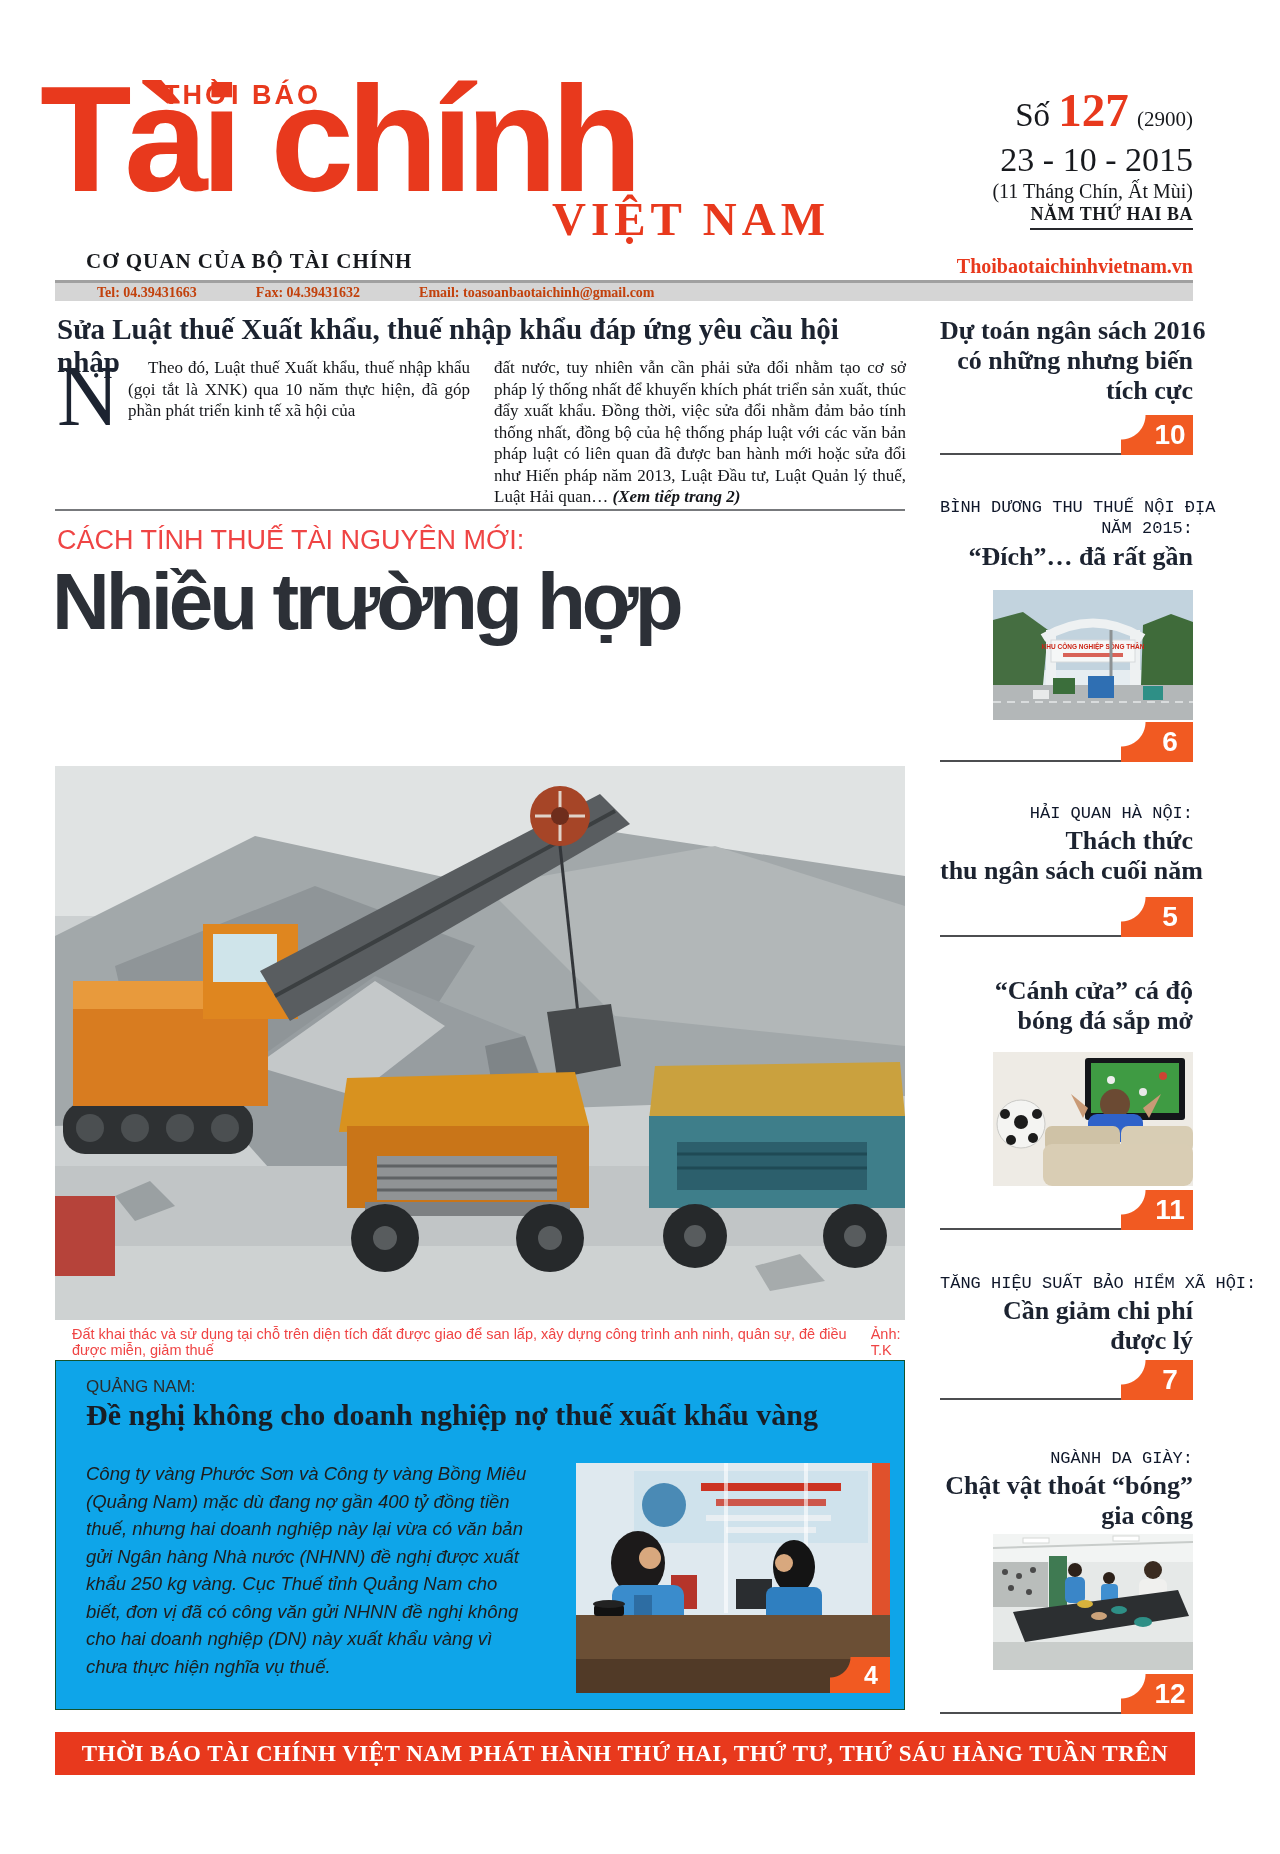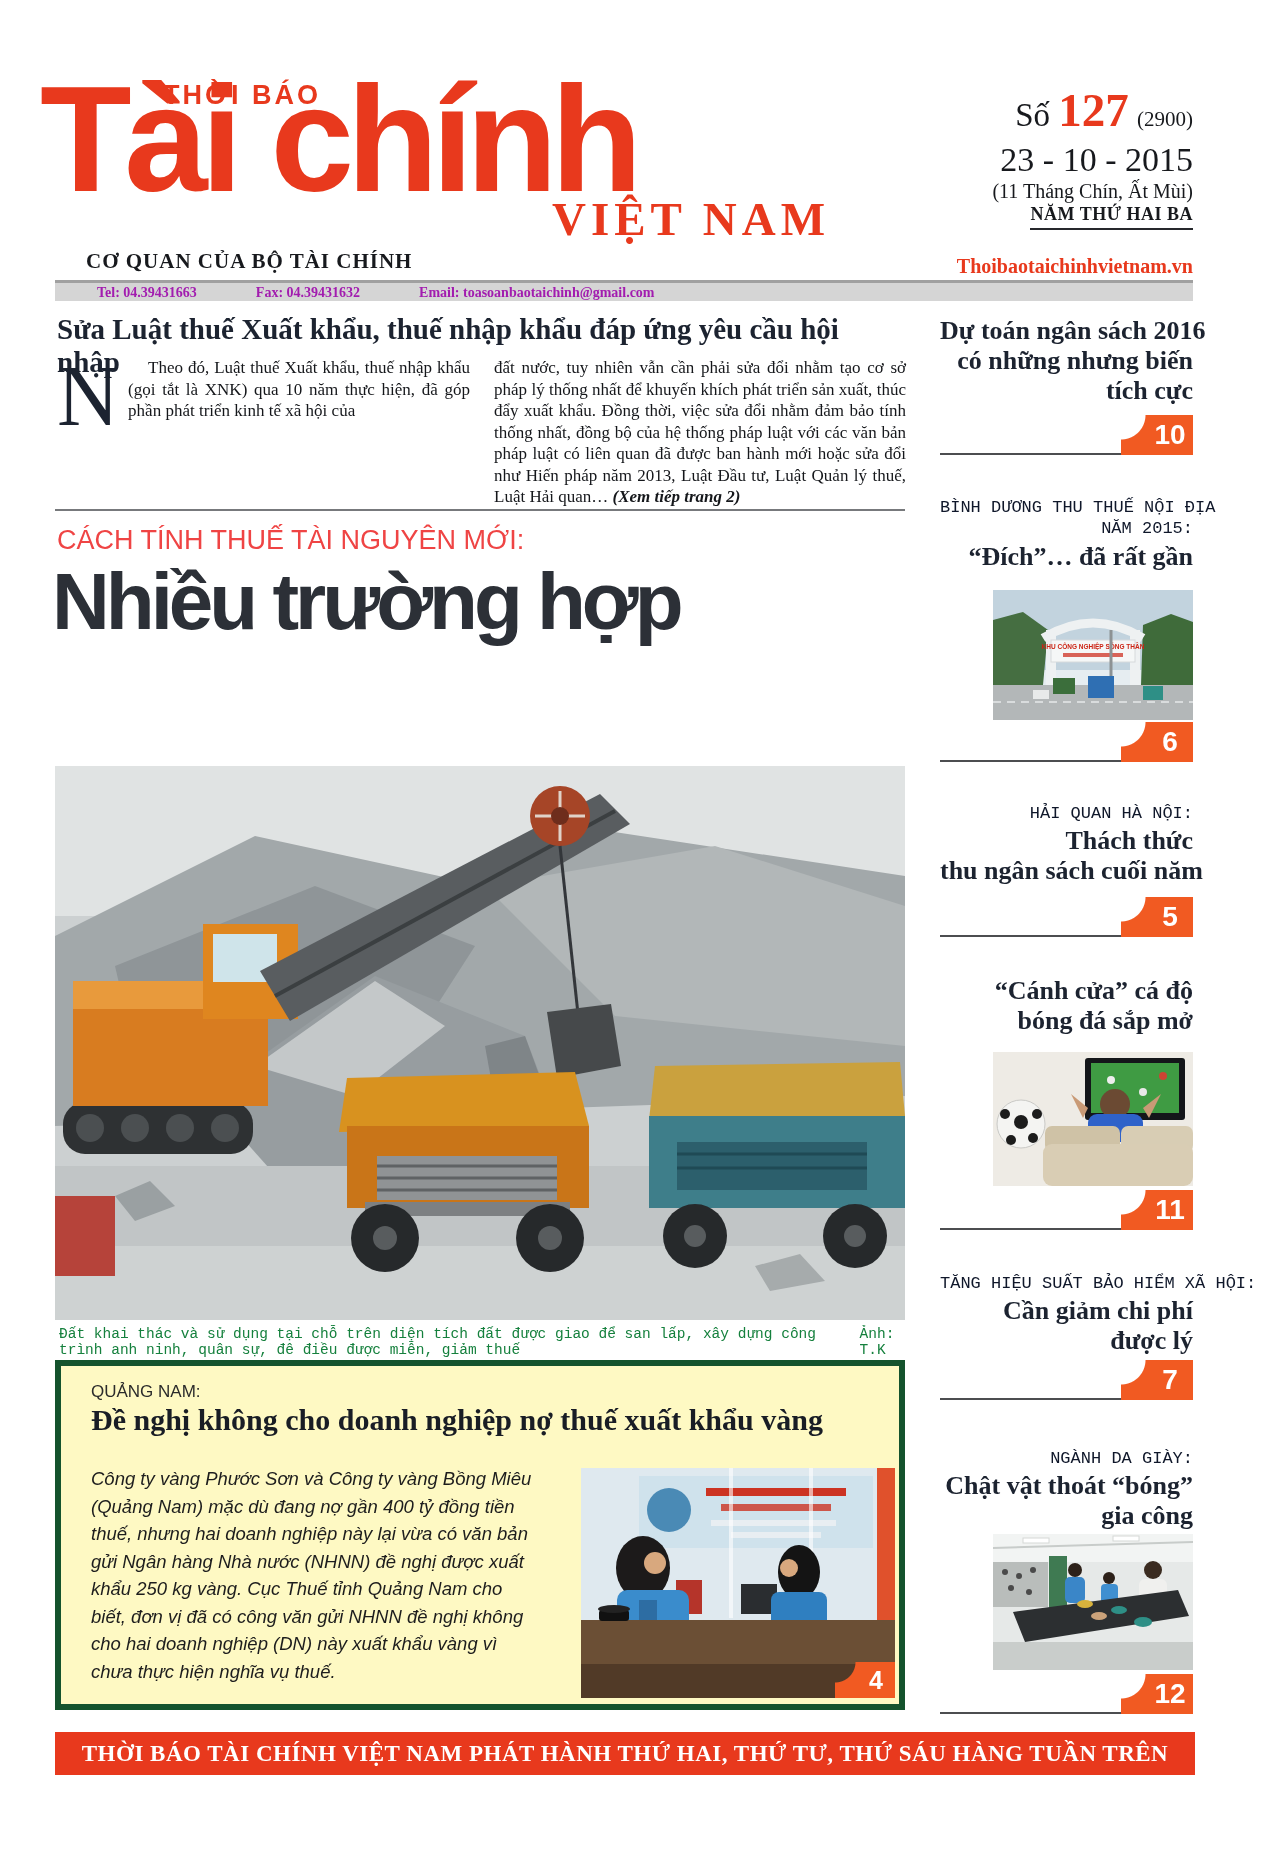--- a/index.html
+++ b/index.html
@@ -10,21 +10,21 @@
   .logo-title { position:absolute; left:40px; top:64px; font-family:"Liberation Sans",sans-serif;
                 font-weight:bold; font-size:150px; line-height:150px; letter-spacing:-7px; color:#e8391d; }
   .logo-pretitle { position:absolute; left:163px; top:80px; font-family:"Liberation Sans",sans-serif;
                    font-weight:bold; font-size:27px; letter-spacing:3px; color:#e8391d; }
   .logo-region { position:absolute; left:552px; top:192px; font-weight:bold; font-size:47px;
                  letter-spacing:5px; color:#e8391d; }
   .agency { position:absolute; left:86px; top:249px; font-weight:bold; font-size:21px;
             letter-spacing:1px; color:#17191d; }
   .contact-bar { position:absolute; left:55px; top:280px; width:1138px; height:18px;
                  background:#d5d5d5; border-top:3px solid #a0a0a0; white-space:nowrap; }
-  .contact-bar span { font-weight:bold; font-size:14px; line-height:18px; color:#a21caf; margin-right:55px; }
+  .contact-bar span { font-weight:bold; font-size:14px; line-height:18px; color:#c2410c; margin-right:55px; }
   .contact-bar span:first-child { margin-left:42px; }
 
   .issue { position:absolute; left:880px; top:88px; width:313px; text-align:right; color:#17191d; }
   .issue-line1 { font-size:33px; line-height:44px; }
   .issue-number { font-weight:bold; font-size:47px; color:#e8391d; }
   .issue-code { font-size:21px; }
   .issue-weekday { font-style:italic; font-size:32px; line-height:36px; }
   .issue-date { font-size:34px; line-height:38px; }
   .issue-lunar { font-size:20px; line-height:25px; }
   .issue-year { display:inline-block; font-weight:bold; font-size:18px; line-height:21px;
@@ -50,27 +50,27 @@
   .feat-kicker { position:absolute; left:57px; top:525px; font-family:"Liberation Sans",sans-serif;
                  font-size:27px; color:#ef4444; }
   .feat-line1 { position:absolute; left:52px; top:556px; font-family:"Liberation Sans",sans-serif;
                 font-weight:bold; font-size:80px; letter-spacing:-4px; color:#2c3037; }
   .feat-line2row { position:absolute; left:52px; top:648px; font-family:"Liberation Sans",sans-serif;
                 font-weight:bold; font-size:80px; letter-spacing:-4px; color:#2c3037; }
   .see-page { font-family:"Liberation Serif",serif; font-weight:bold; font-size:19px;
               letter-spacing:0; margin-left:18px; color:#1c2330; }
 
   .main-photo { position:absolute; left:55px; top:766px; width:850px; height:554px; }
-  .caption-row { position:absolute; left:59px; top:1326px; width:846px; display:flex;
-                 justify-content:space-between; font-family:Liberation Mono, monospace;
-                 font-size:14.5px; color:#15803d; }
-
-  
-  .box { position:absolute; left:55px; top:1360px; width:850px; height:350px; background:#fef9c3;
-         border:6px solid #14532d; box-sizing:border-box;padding-left:40px; }
+  .caption-row { position:absolute; left:72px; top:1326px; width:846px; display:flex;
+                 justify-content:space-between; font-family:Liberation Sans, sans-serif;
+                 font-size:14.5px; color:#ef4444; }
+
+  
+  .box { position:absolute; left:55px; top:1360px; width:850px; height:350px; background:#0ea5e9;
+         border:1px solid #14532d; box-sizing:border-box;padding-left:40px; }
   .box-kicker { position:absolute; left:30px; top:16px; font-family:"Liberation Sans",sans-serif;
                 font-size:17px; color:#2b2b2b; }
   .box-headline { position:absolute; left:30px; top:37px; width:805px; font-weight:bold;
                   font-size:30px; color:#191d25; }
   .box-body { position:absolute; left:30px; top:99px; width:448px; font-family:"Liberation Sans",sans-serif;
               font-style:italic; font-size:18.5px; line-height:27.5px; color:#1d1d1d; }
   .box-photo { position:absolute; left:520px; top:102px; width:314px; height:230px; }
 
   
   .sidebar { position:absolute; left:940px; top:250px; width:253px; height:1470px; }

